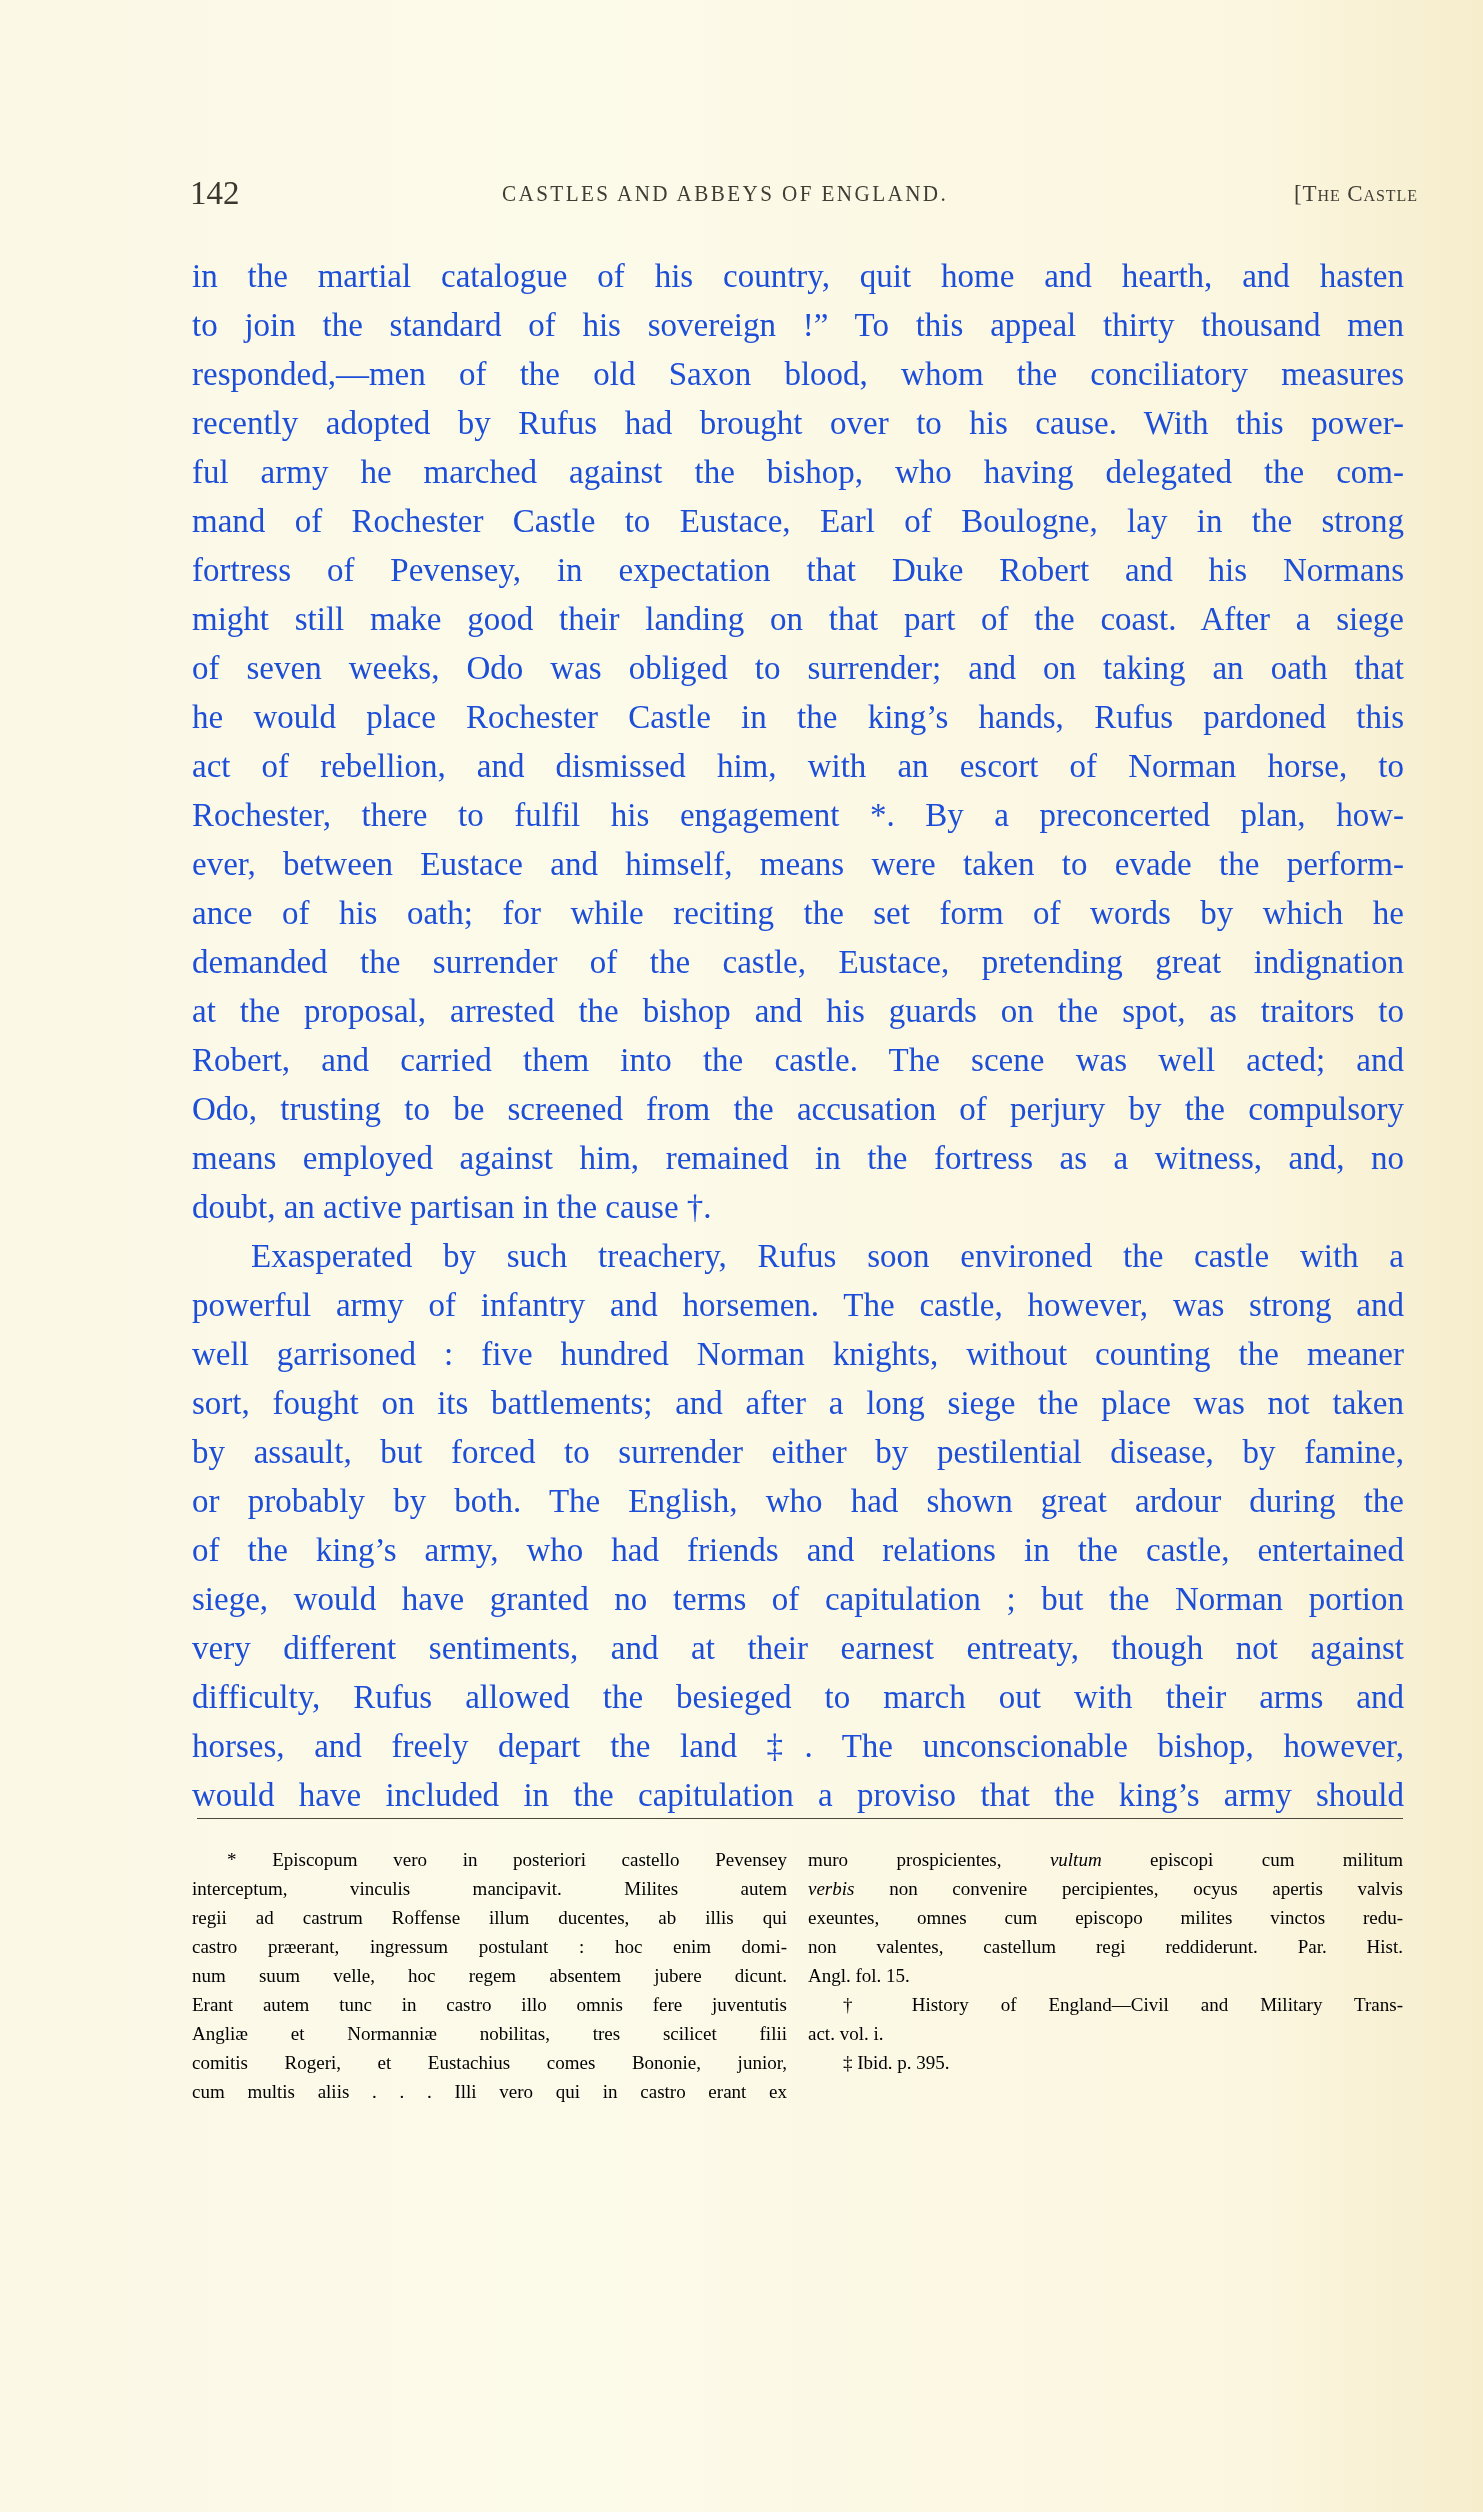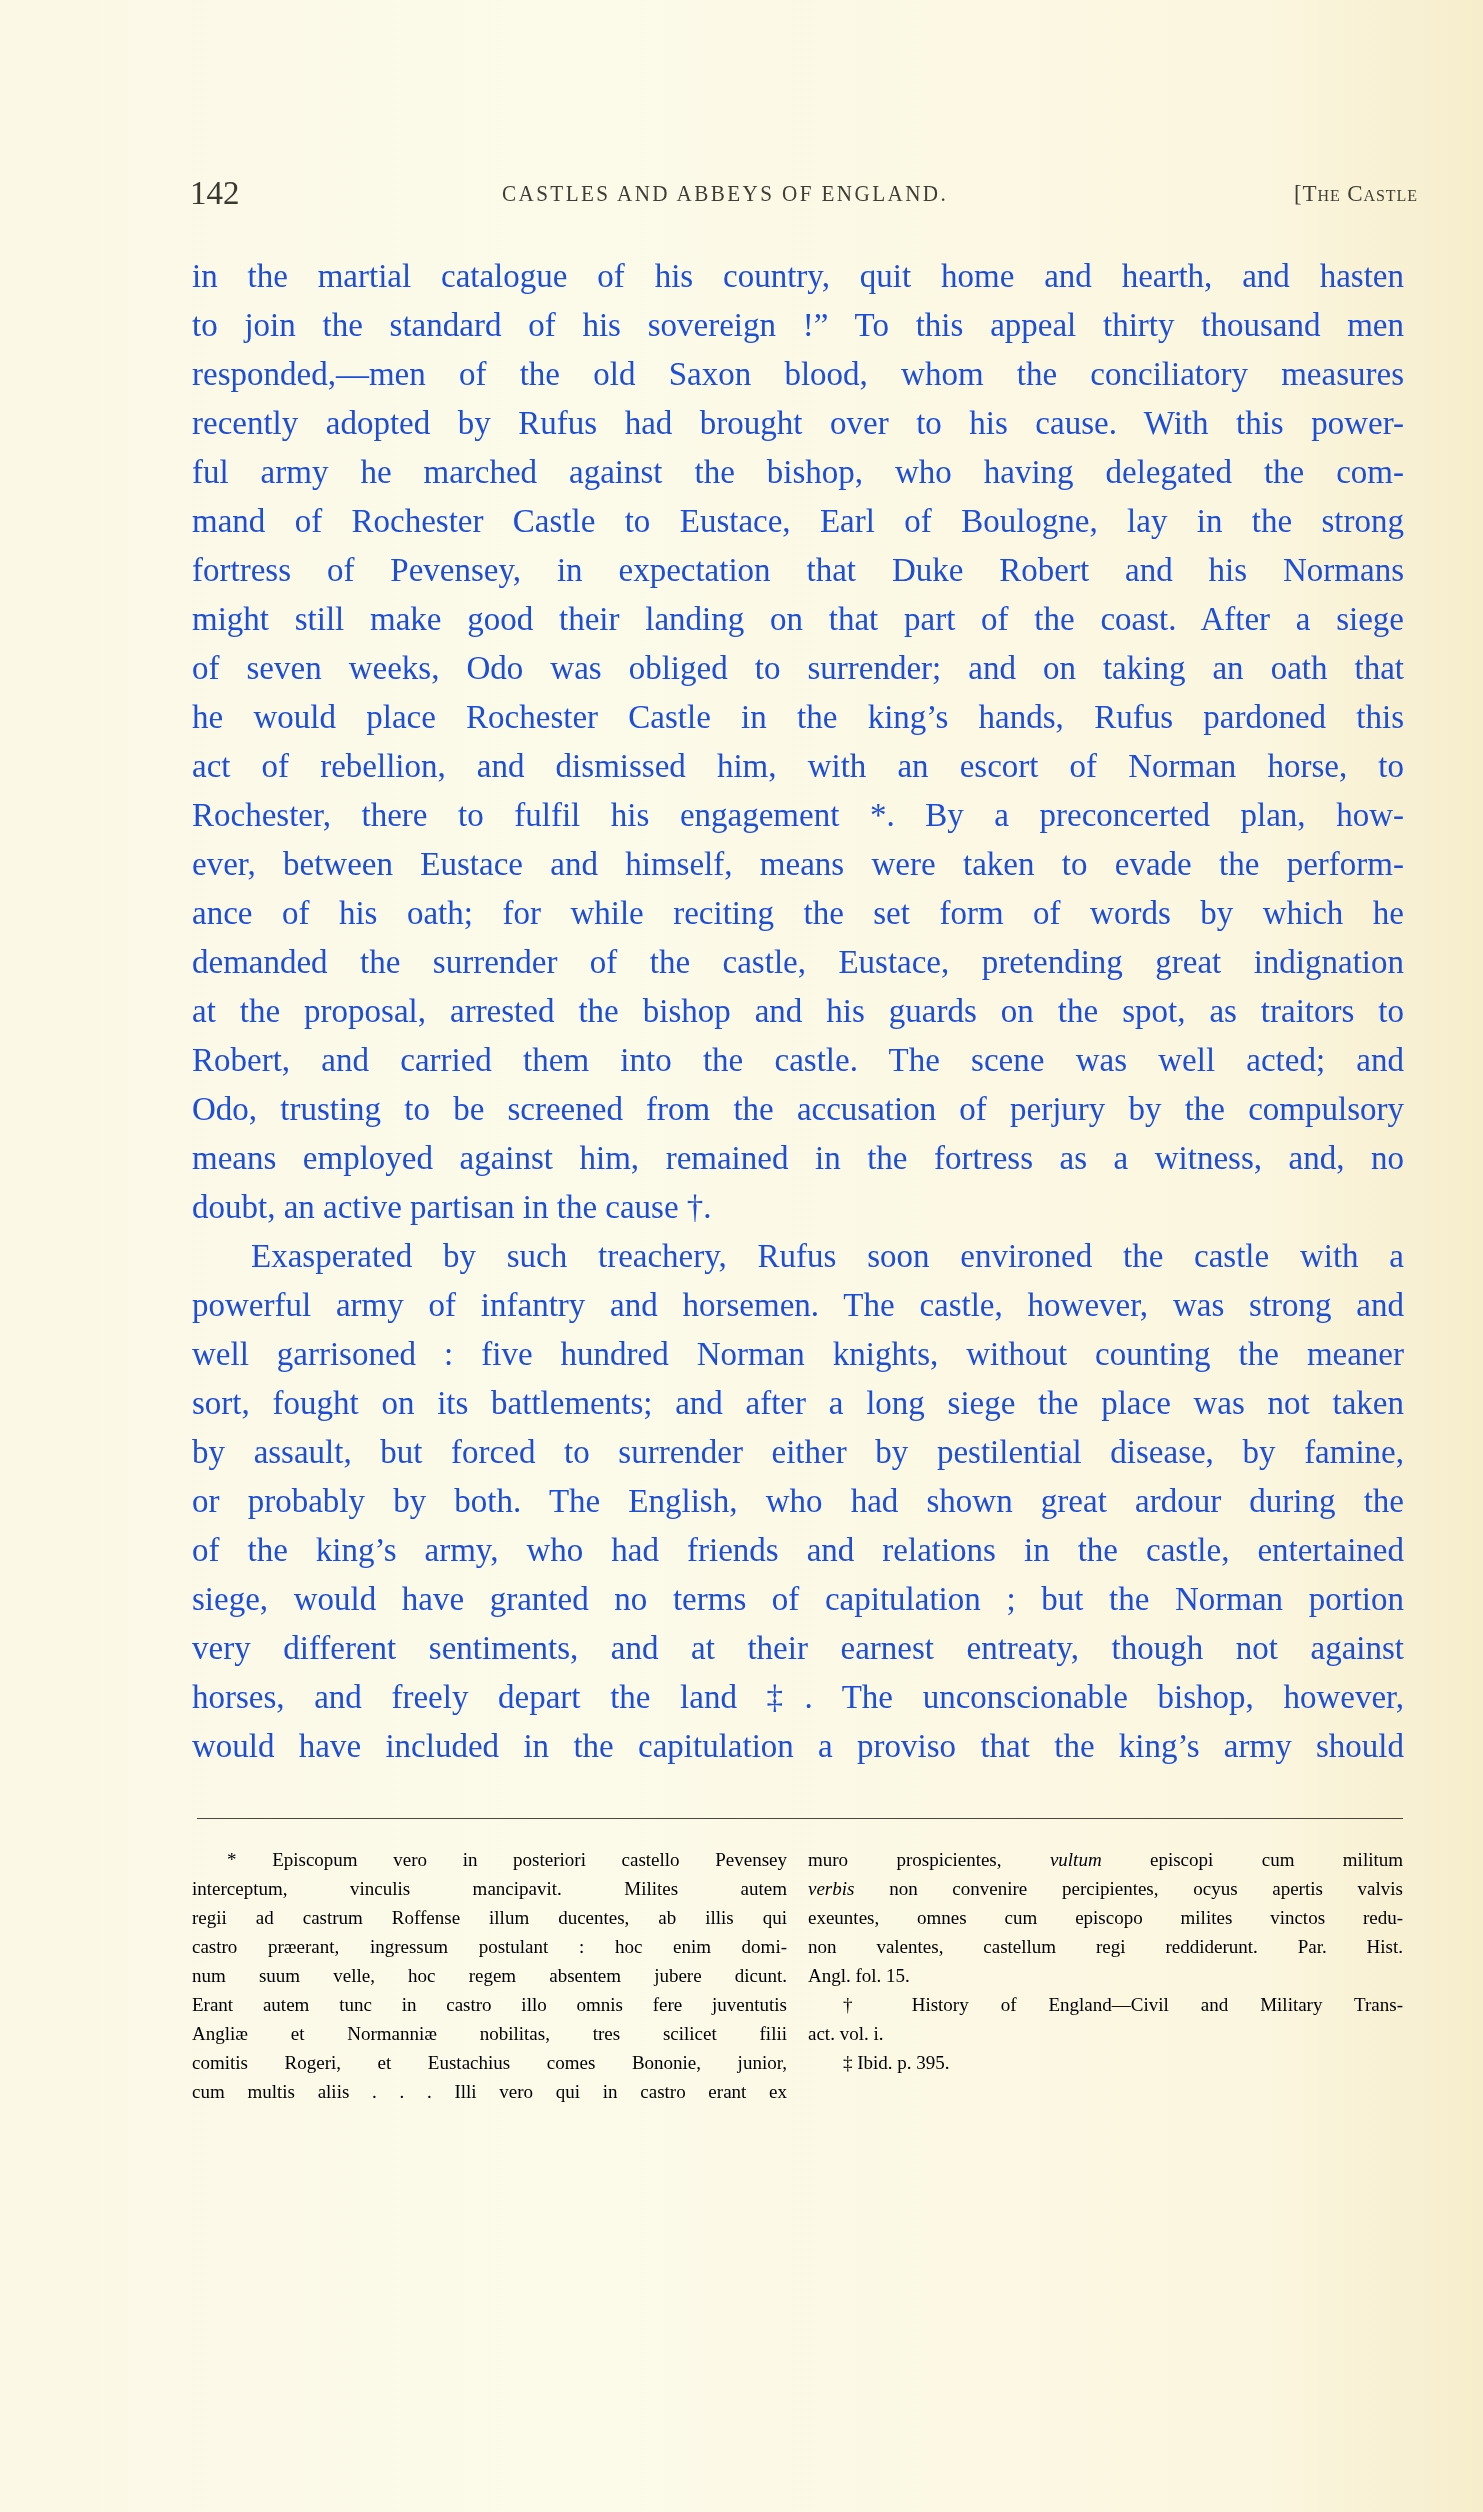--- a/index.html
+++ b/index.html
@@ -156,20 +156,21 @@
     <span class="line last">doubt, an active partisan in the cause †.</span>
     <span class="line indent">Exasperated by such treachery, Rufus soon environed the castle with a</span>
     <span class="line">powerful army of infantry and horsemen.  The castle, however, was strong and</span>
     <span class="line">well garrisoned : five hundred Norman knights, without counting the meaner</span>
     <span class="line">sort, fought on its battlements; and after a long siege the place was not taken</span>
     <span class="line">by assault, but forced to surrender either by pestilential disease, by famine,</span>
     <span class="line">or probably by both.  The English, who had shown great ardour during the</span>
     <span class="line">of the king’s army, who had friends and relations in the castle, entertained</span>
     <span class="line">siege, would have granted no terms of capitulation ; but the Norman portion</span>
     <span class="line">very different sentiments, and at their earnest entreaty, though not against</span>
+    <span class="line">difficulty, Rufus allowed the besieged to march out with their arms and</span>
     <span class="line">horses, and freely depart the land ‡.  The unconscionable bishop, however,</span>
     <span class="line">would have included in the capitulation a proviso that the king’s army should</span>
   </div>
 
   <div class="footnote-rule"></div>
 
   <div class="footnotes">
     <div class="fn-col left">
       <span class="fn-line indent">* Episcopum vero in posteriori castello Pevensey</span>
       <span class="fn-line">interceptum, vinculis mancipavit.  Milites autem</span>

